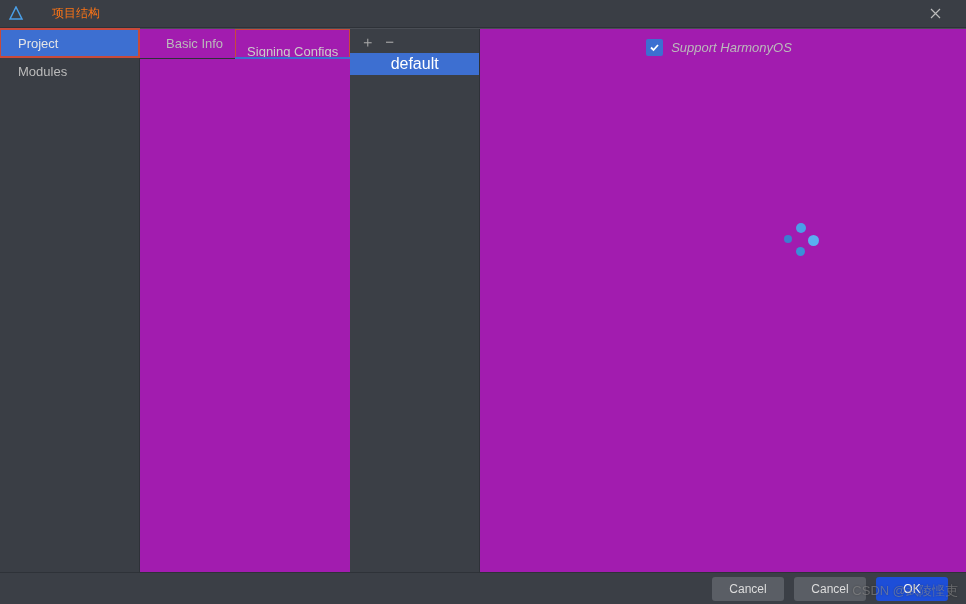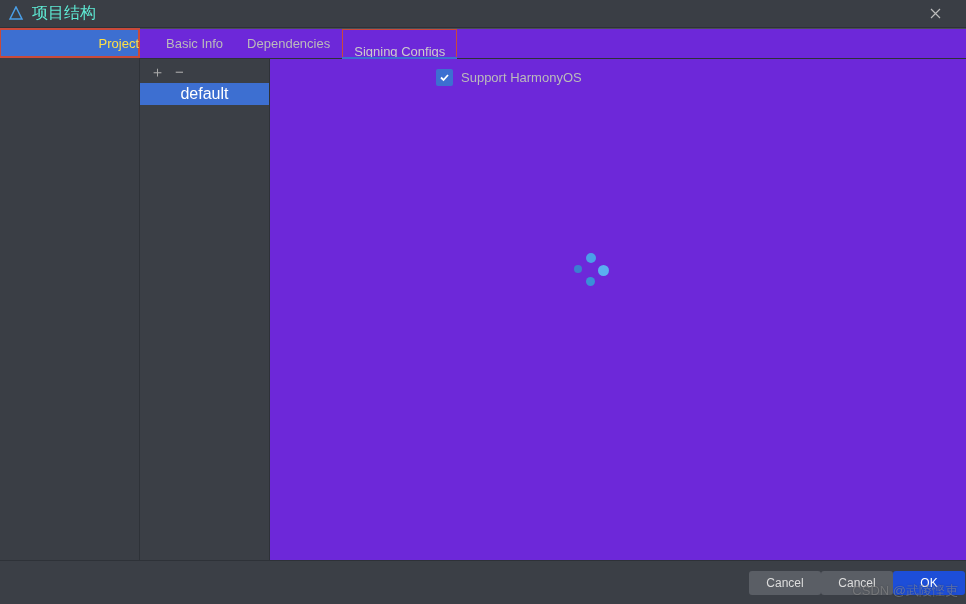--- a/index.html
+++ b/index.html
@@ -25,23 +25,24 @@
       padding: 0 8px;
       border-bottom: 1px solid #2E3238;
     }
     .titlebar .logo {
       width: 16px;
       height: 16px;
       margin-right: 8px;
       position: relative;
     }
     .titlebar .title-text {
-      color: #5eead4;
-      font-size: 16px;
-      flex: 1;
+      color: #f97316;
+      font-size: 12px;
+      flex: 1;
+      margin-left: 20px;
     }
     .titlebar .close-btn {
       width: 45px;
       height: 28px;
       display: flex;
       align-items: center;
       justify-content: center;
       color: #BBBBBB;
       cursor: pointer;
     }
@@ -58,32 +59,31 @@
     .left-nav-item {
       height: 28px;
       display: flex;
       align-items: center;
       padding-left: 18px;
       color: #BBBBBB;
       cursor: pointer;
     }
     .left-nav-item.selected {
       background: #3D6FD1;
-      color: #fde047;
-      justify-content: flex-end;
+      color: #e5e5e5;
     }
     .left-nav-item.selected.highlighted {
       box-shadow: inset 0 0 0 1px #C94A3A;
       outline: 1px solid #C94A3A;
     }
     .content-area {
       flex: 1;
       display: flex;
-      flex-direction: column;
-      background: #6d28d9;
+      flex-direction: row;
+      background: #a21caf;
     }
     .tab-bar {
       height: 30px;
       display: flex;
       align-items: center;
       padding-left: 14px;
       border-bottom: 1px solid #2E3238;
     }
     .tab {
       padding: 0 12px;
@@ -205,20 +205,21 @@
     .checkbox-group.highlighted {
       outline: 1px solid #C94A3A;
       padding: 4px 6px;
       margin: -4px -6px;
       margin-right: 6px;
     }
     .checkbox-group {
       display: flex;
       align-items: center;
       gap: 8px;
+      font-style: italic;
     }
     .section-label {
       color: #BBBBBB;
       font-size: 13px;
     }
     .spinner {
       position: absolute;
       top: 190px;
       left: 300px;
       width: 40px;
@@ -233,25 +234,26 @@
     }
     .spinner .d1 { top: 4px; left: 16px; width:10px; height:10px; background:#4A9FE8;}
     .spinner .d2 { top: 16px; left: 4px; width:8px; height:8px; background:#3A7FD0;}
     .spinner .d3 { top: 16px; left: 28px; width:11px; height:11px; background:#5AAFF0;}
     .spinner .d4 { top: 28px; left: 16px; width:9px; height:9px; background:#3A8FD8;}
     .button-bar {
       position: absolute;
       bottom: 0;
       left: 0;
       right: 0;
-      height: 44px;
+      height: 32px;
       display: flex;
       align-items: center;
       justify-content: flex-end;
-      padding-right: 1px;
+      padding-right: 18px;
+      gap: 10px;
       border-top: 1px solid #2E3238;
       background: #3B3F46;
     }
     .btn {
       height: 24px;
       padding: 0 16px;
       border-radius: 3px;
       display: flex;
       align-items: center;
       justify-content: center;
@@ -294,29 +296,29 @@
         <path d="M1 1 L10 10 M10 1 L1 10" stroke="#BBBBBB" stroke-width="1.2"></path>
       </svg>
   </div>
 </div>
 
 <div class="main-area">
   <div class="left-nav">
     <div class="left-nav-item selected highlighted">
       <span>Project</span>
     </div>
+    <div class="left-nav-item">
+      <span>Modules</span>
+    </div>
   </div>
 
   <div class="content-area">
     <div class="tab-bar">
       <div class="tab">
         <span>Basic Info</span>
-      </div>
-      <div class="tab">
-        <span>Dependencies</span>
       </div>
       <div class="tab active highlighted">
         <span>Signing Configs</span>
       </div>
     </div>
 
     <div class="sub-content">
       <div class="config-list">
         <div class="config-toolbar">
           <span>＋</span>

